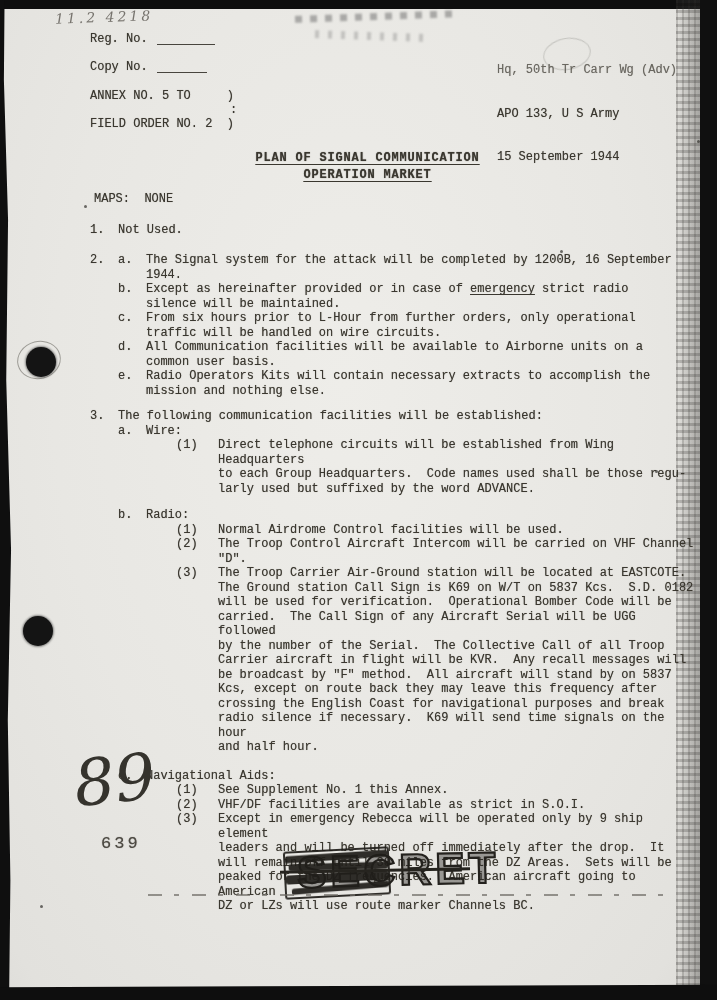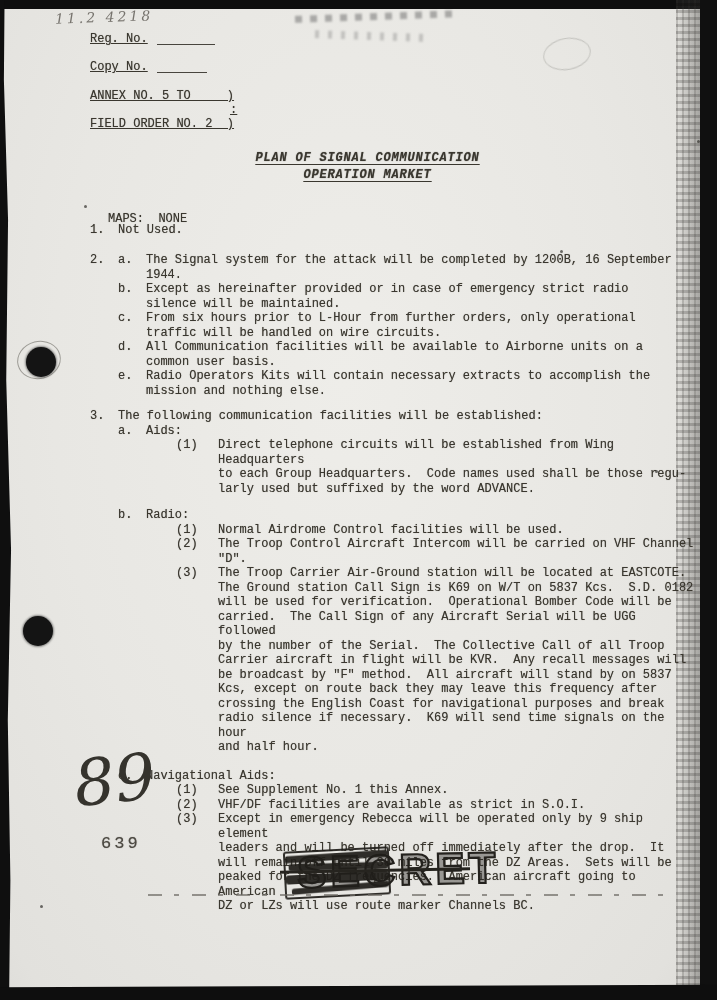--- a/index.html
+++ b/index.html
@@ -11,33 +11,33 @@
   }
   .page{position:absolute;inset:0;}
   .typed{font-size:12px;line-height:14.5px;text-shadow:0 0 .7px rgba(58,55,47,.6);}
   .row{display:flex;align-items:flex-start;}
   .c0{width:28px;flex:none;}
   .c1{width:28px;flex:none;}
   .txt{flex:1;white-space:pre-wrap;}
   .prow{display:flex;margin-left:86px;align-items:flex-start;}
   .p0{width:42px;flex:none;}
   .sp12{height:12px;} .sp14{height:14px;}
-  .u{text-underline-offset:2px;}
+  .u{text-decoration:underline;text-underline-offset:2px;}
   
   .hdr-left{position:absolute;left:90px;top:32px;}
-  .hdr-left .hl{position:absolute;left:0;white-space:pre;text-decoration:underline;}
+  .hdr-left .hl{position:absolute;left:0;white-space:pre;}
   .blankline{display:inline-block;height:1px;border-bottom:1.4px solid #48453e;transform:translateY(3px);margin-left:9px;}
   .hdr-right{position:absolute;left:497px;top:34px;white-space:pre;}
   .faded{opacity:.72;}
   
   .title-wrap{position:absolute;left:0;top:151px;width:735px;text-align:center;}
   .title-line{display:inline-block;font-weight:bold;letter-spacing:.8px;
-    text-decoration:underline;text-underline-offset:3px;text-shadow:0 0 1px rgba(50,47,40,.75);font-style:italic;}
-  
-  .maps{position:absolute;left:108px;top:192px;white-space:pre;margin-top:20px;}
+    text-decoration:underline;text-underline-offset:3px;text-shadow:0 0 1px rgba(50,47,40,.75);}
+  
+  .maps{position:absolute;left:94px;top:192px;white-space:pre;}
   .para1{position:absolute;left:90px;top:223px;right:24px;}
   .para2{position:absolute;left:90px;top:253px;right:24px;}
   .para3{position:absolute;left:90px;top:409px;right:20px;}
   
   .pencil-id{position:absolute;left:55px;top:9px;font-family:"DejaVu Serif",serif;font-style:italic;
     font-size:14px;letter-spacing:3px;color:rgba(90,86,80,.8);transform:rotate(-2deg);}
   .pencil-89{position:absolute;left:74px;top:748px;font-family:"DejaVu Serif",serif;font-style:italic;
     font-size:64px;color:#35332d;transform:rotate(-6deg);line-height:1;}
   .stamp-639{position:absolute;left:101px;top:834px;font-size:17px;letter-spacing:3px;color:#4c4942;
     text-shadow:0 0 1px rgba(70,66,60,.6);}
@@ -104,20 +104,25 @@
   <div class="pencil-id">11.2 4218</div>
 
   <div class="hdr-left typed">
     <div class="hl" style="top:0;"><span>Reg. No.</span><span class="blankline" style="width:58px;"></span></div>
     <div class="hl" style="top:28px;"><span>Copy No.</span><span class="blankline" style="width:50px;"></span></div>
     <div class="hl" style="top:57px;">ANNEX NO. 5 TO     )</div>
     <div class="hl" style="top:71px;left:140px;">:</div>
     <div class="hl" style="top:85px;">FIELD ORDER NO. 2  )</div>
   </div>
 
+  <div class="hdr-right typed">
+    <div class="faded">Hq, 50th Tr Carr Wg (Adv)</div>
+    <div>APO 133, U S Army</div>
+    <div>15 September 1944</div>
+  </div>
 
   <div class="title-wrap typed">
     <div><span class="title-line">PLAN OF SIGNAL COMMUNICATION</span></div>
     <div style="margin-top:2px;"><span class="title-line">OPERATION MARKET</span></div>
   </div>
 
   <div class="maps typed">MAPS:  NONE</div>
 
   <div class="para1 typed">
     <div class="row">
@@ -160,21 +165,21 @@
   </div>
 
   <div class="para3 typed">
     <div class="row">
       <span class="c0">3.</span>
       <div class="txt">The following communication facilities will be established:</div>
     </div>
     <div class="row">
       <span class="c0"></span>
       <span class="c1">a.</span>
-      <div class="txt">Aids:</div>
+      <div class="txt">Wire:</div>
     </div>
     <div class="prow">
       <span class="p0">(1)</span>
       <div class="txt">Direct telephone circuits will be established from Wing Headquarters
 to each Group Headquarters.  Code names used shall be those regu-
 larly used but suffixed by the word ADVANCE.</div>
     </div>
     <div class="sp12"></div>
     <div class="row">
       <span class="c0"></span>

